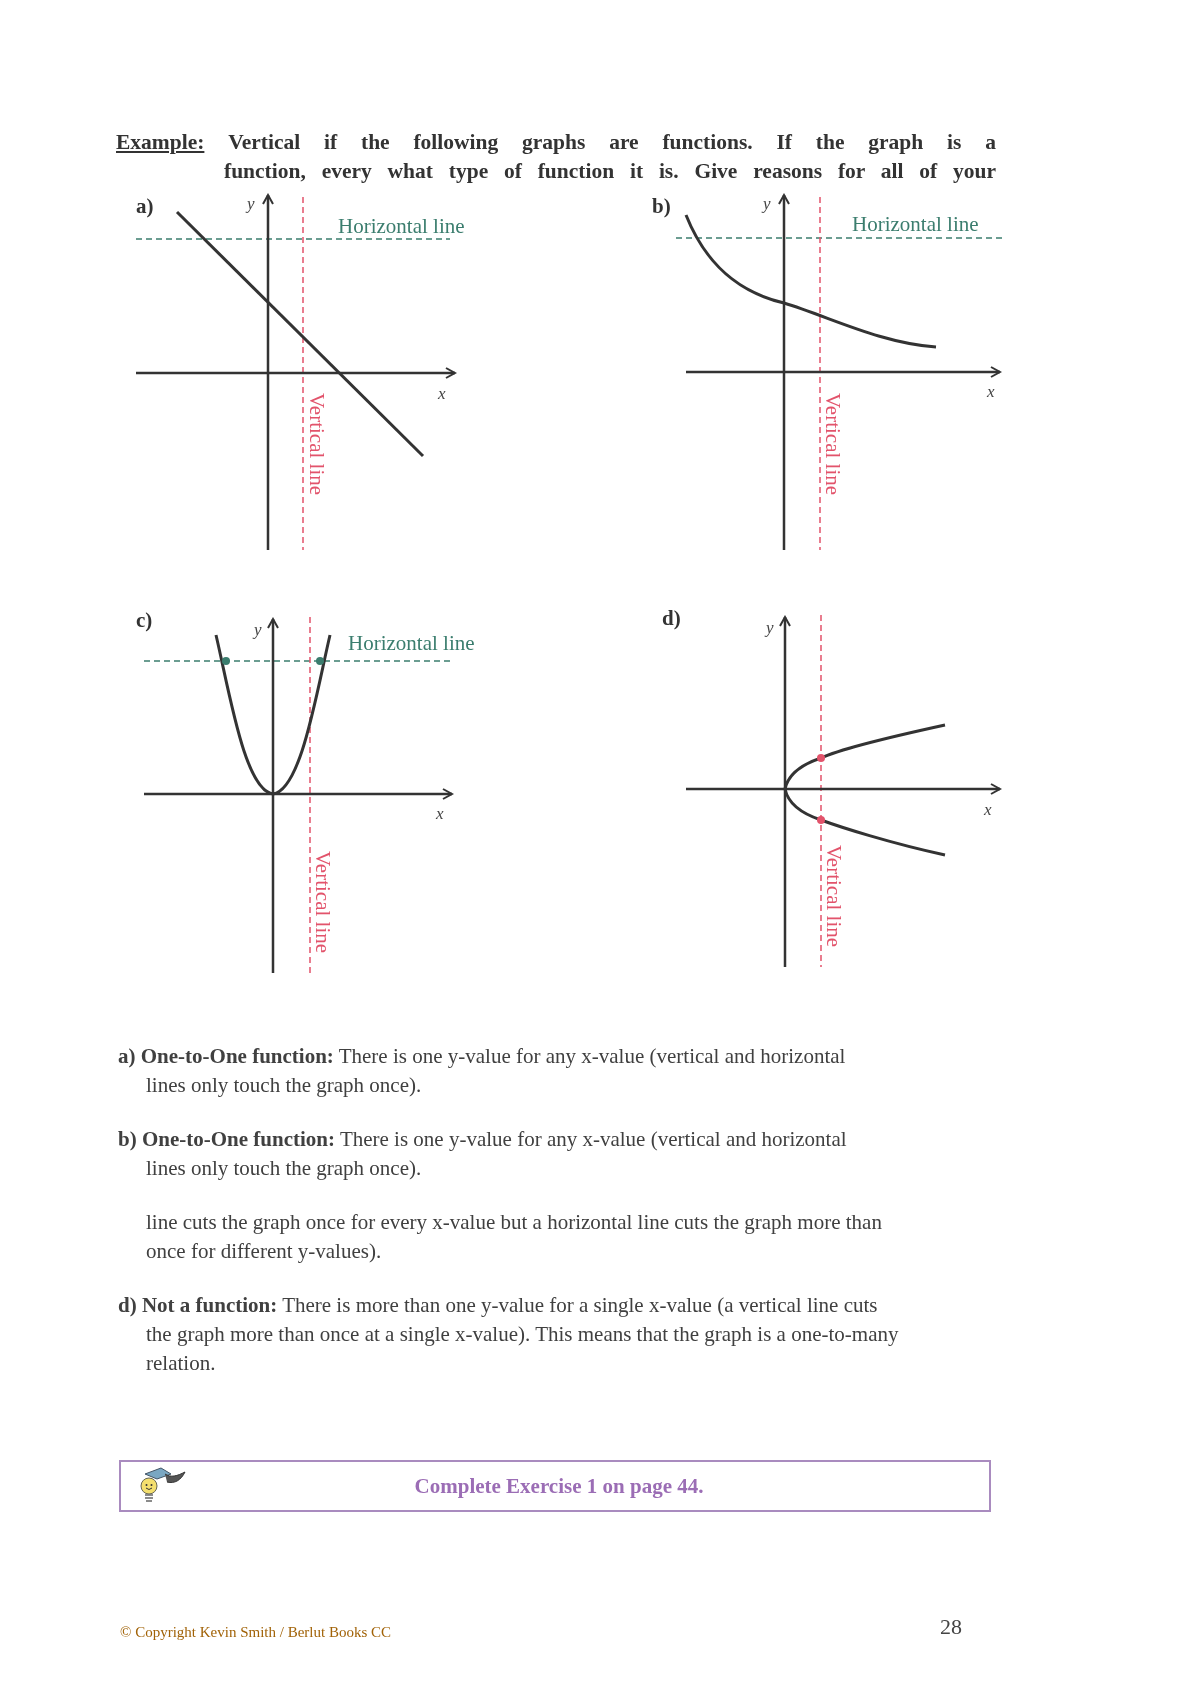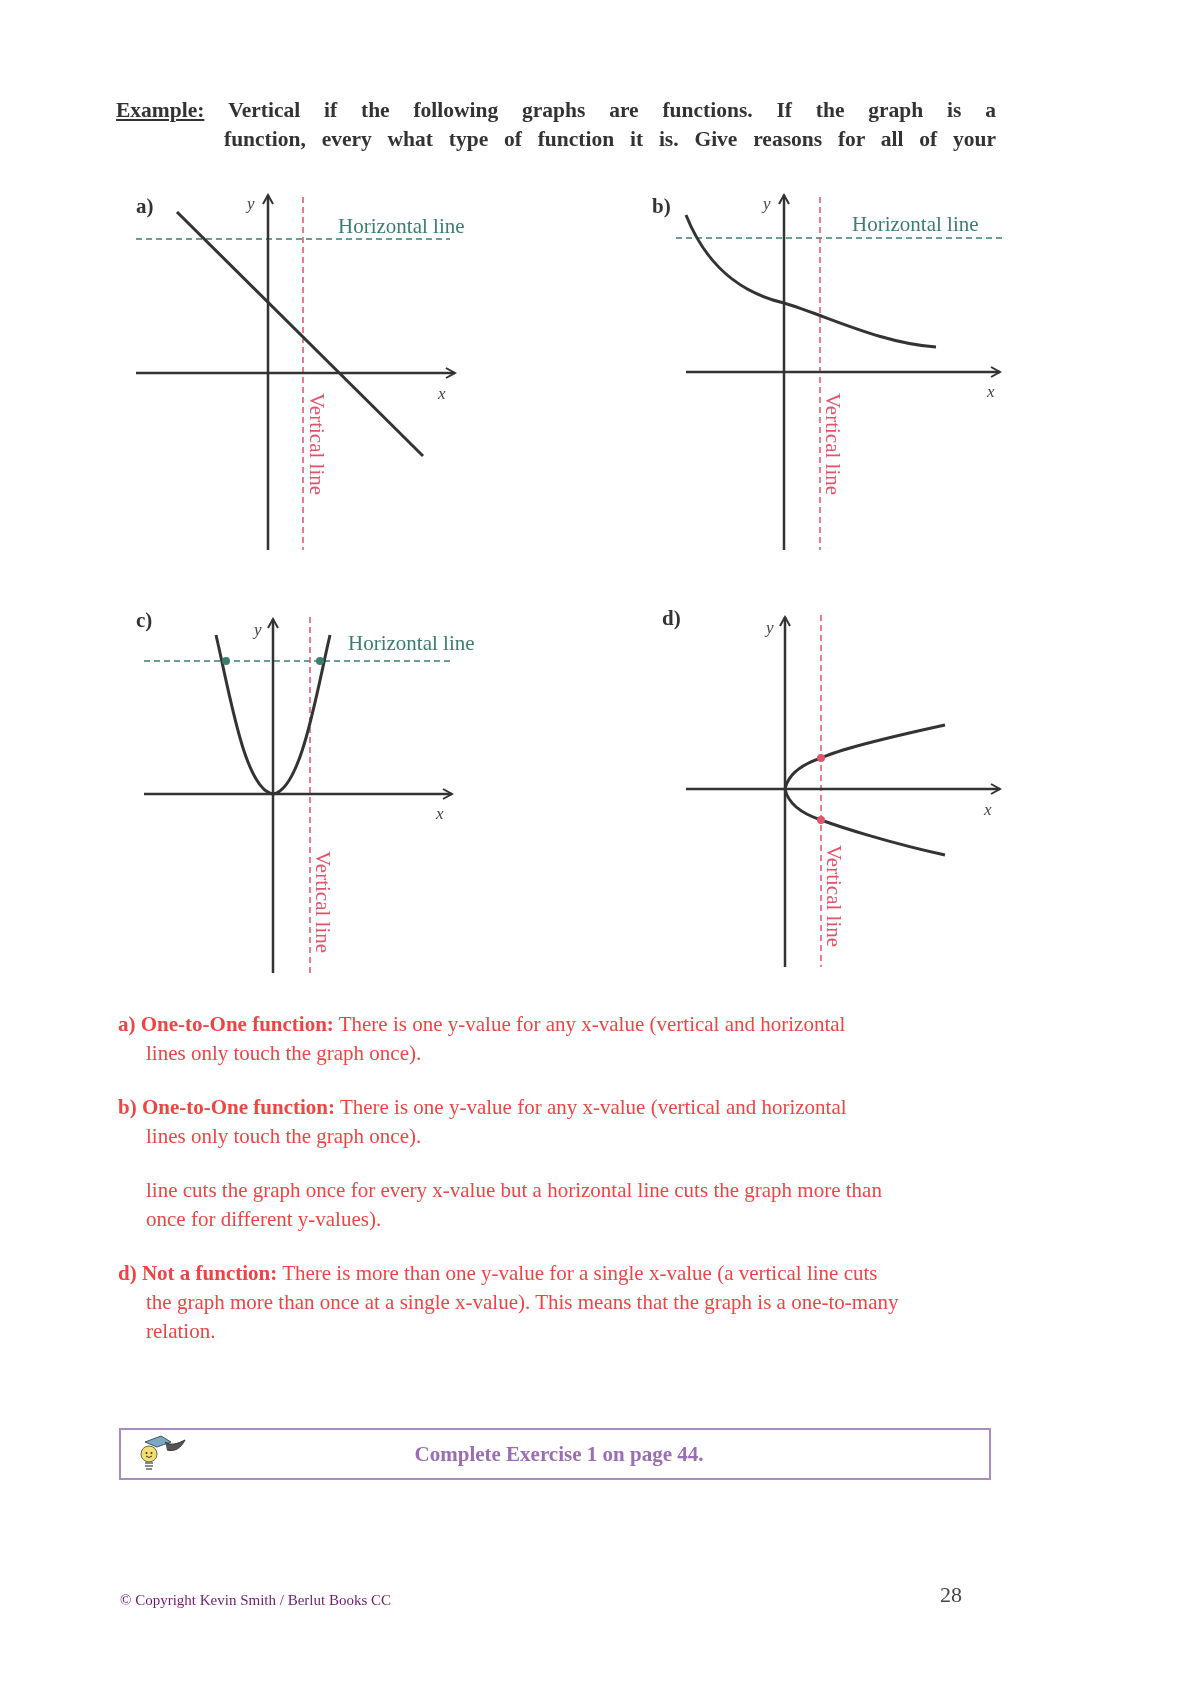--- a/index.html
+++ b/index.html
@@ -1,37 +1,37 @@
 <!DOCTYPE html>
 <html><head>
   <meta charset="utf-8">
   <style>
     html, body { margin: 0; padding: 0; background: #ffffff; }
     body { width: 1190px; height: 1684px; position: relative; overflow: hidden;
            font-family: "Liberation Serif", "DejaVu Serif", serif; color: #2e2e2e; }
-    .abs { position: absolute; }
+    .abs { position: absolute; margin-top: 32px; }
     .heading { left: 116px; top: 96px; width: 880px; font-size: 21.5px; font-weight: bold; line-height: 29px; color: #333; }
     .heading .lead { text-decoration: underline; }
     .heading .row1 { display: flex; justify-content: space-between; }
     .heading .cont { padding-left: 108px; text-align: justify; text-align-last: justify; }
     .heading .cont.last { text-align-last: left; }
     .graph { position: absolute; }
     .graph svg { display: block; overflow: visible; }
     .glabel { font-family: "Liberation Serif", serif; font-weight: bold; font-size: 21px; fill: #333; }
     .axlab { font-family: "Liberation Serif", serif; font-style: italic; font-size: 17px; fill: #444; }
     .hl-text { font-family: "Liberation Serif", serif; font-size: 21px; fill: #3b7d6e; }
     .vl-text { font-family: "Liberation Serif", serif; font-size: 21px; fill: #e2536b; }
-    .answers { left: 118px; top: 1010px; width: 880px; font-size: 21px; line-height: 29px; color: #ef4444; }
+    .answers { left: 118px; top: 1010px; width: 880px; font-size: 21px; line-height: 29px; color: #404040; }
     .answer { margin-bottom: 25px; }
     .answer .l2 { padding-left: 28px; }
     .answer b { font-weight: bold; }
     .exbox { left: 119px; top: 1428px; width: 872px; height: 52px; border: 2px solid #a98bbf; box-sizing: border-box; }
     .exbox .txt { position: absolute; left: 8px; right: 0; top: 12px; text-align: center; color: #9b6db5; font-weight: bold; font-size: 21px; }
     .exbox .mascot { position: absolute; left: 10px; top: 4px; }
-    .footer-left { left: 120px; top: 1592px; font-size: 15px; color: #701a75; }
+    .footer-left { left: 120px; top: 1592px; font-size: 15px; color: #a16207; }
     .footer-right { left: 940px; top: 1582px; font-size: 22px; color: #444; }
   </style>
 </head>
 <body>
 
 <div class="abs heading">
   <div class="row1">
     <span class="lead">Example:</span>
     <span>Vertical</span>
     <span>if</span>

